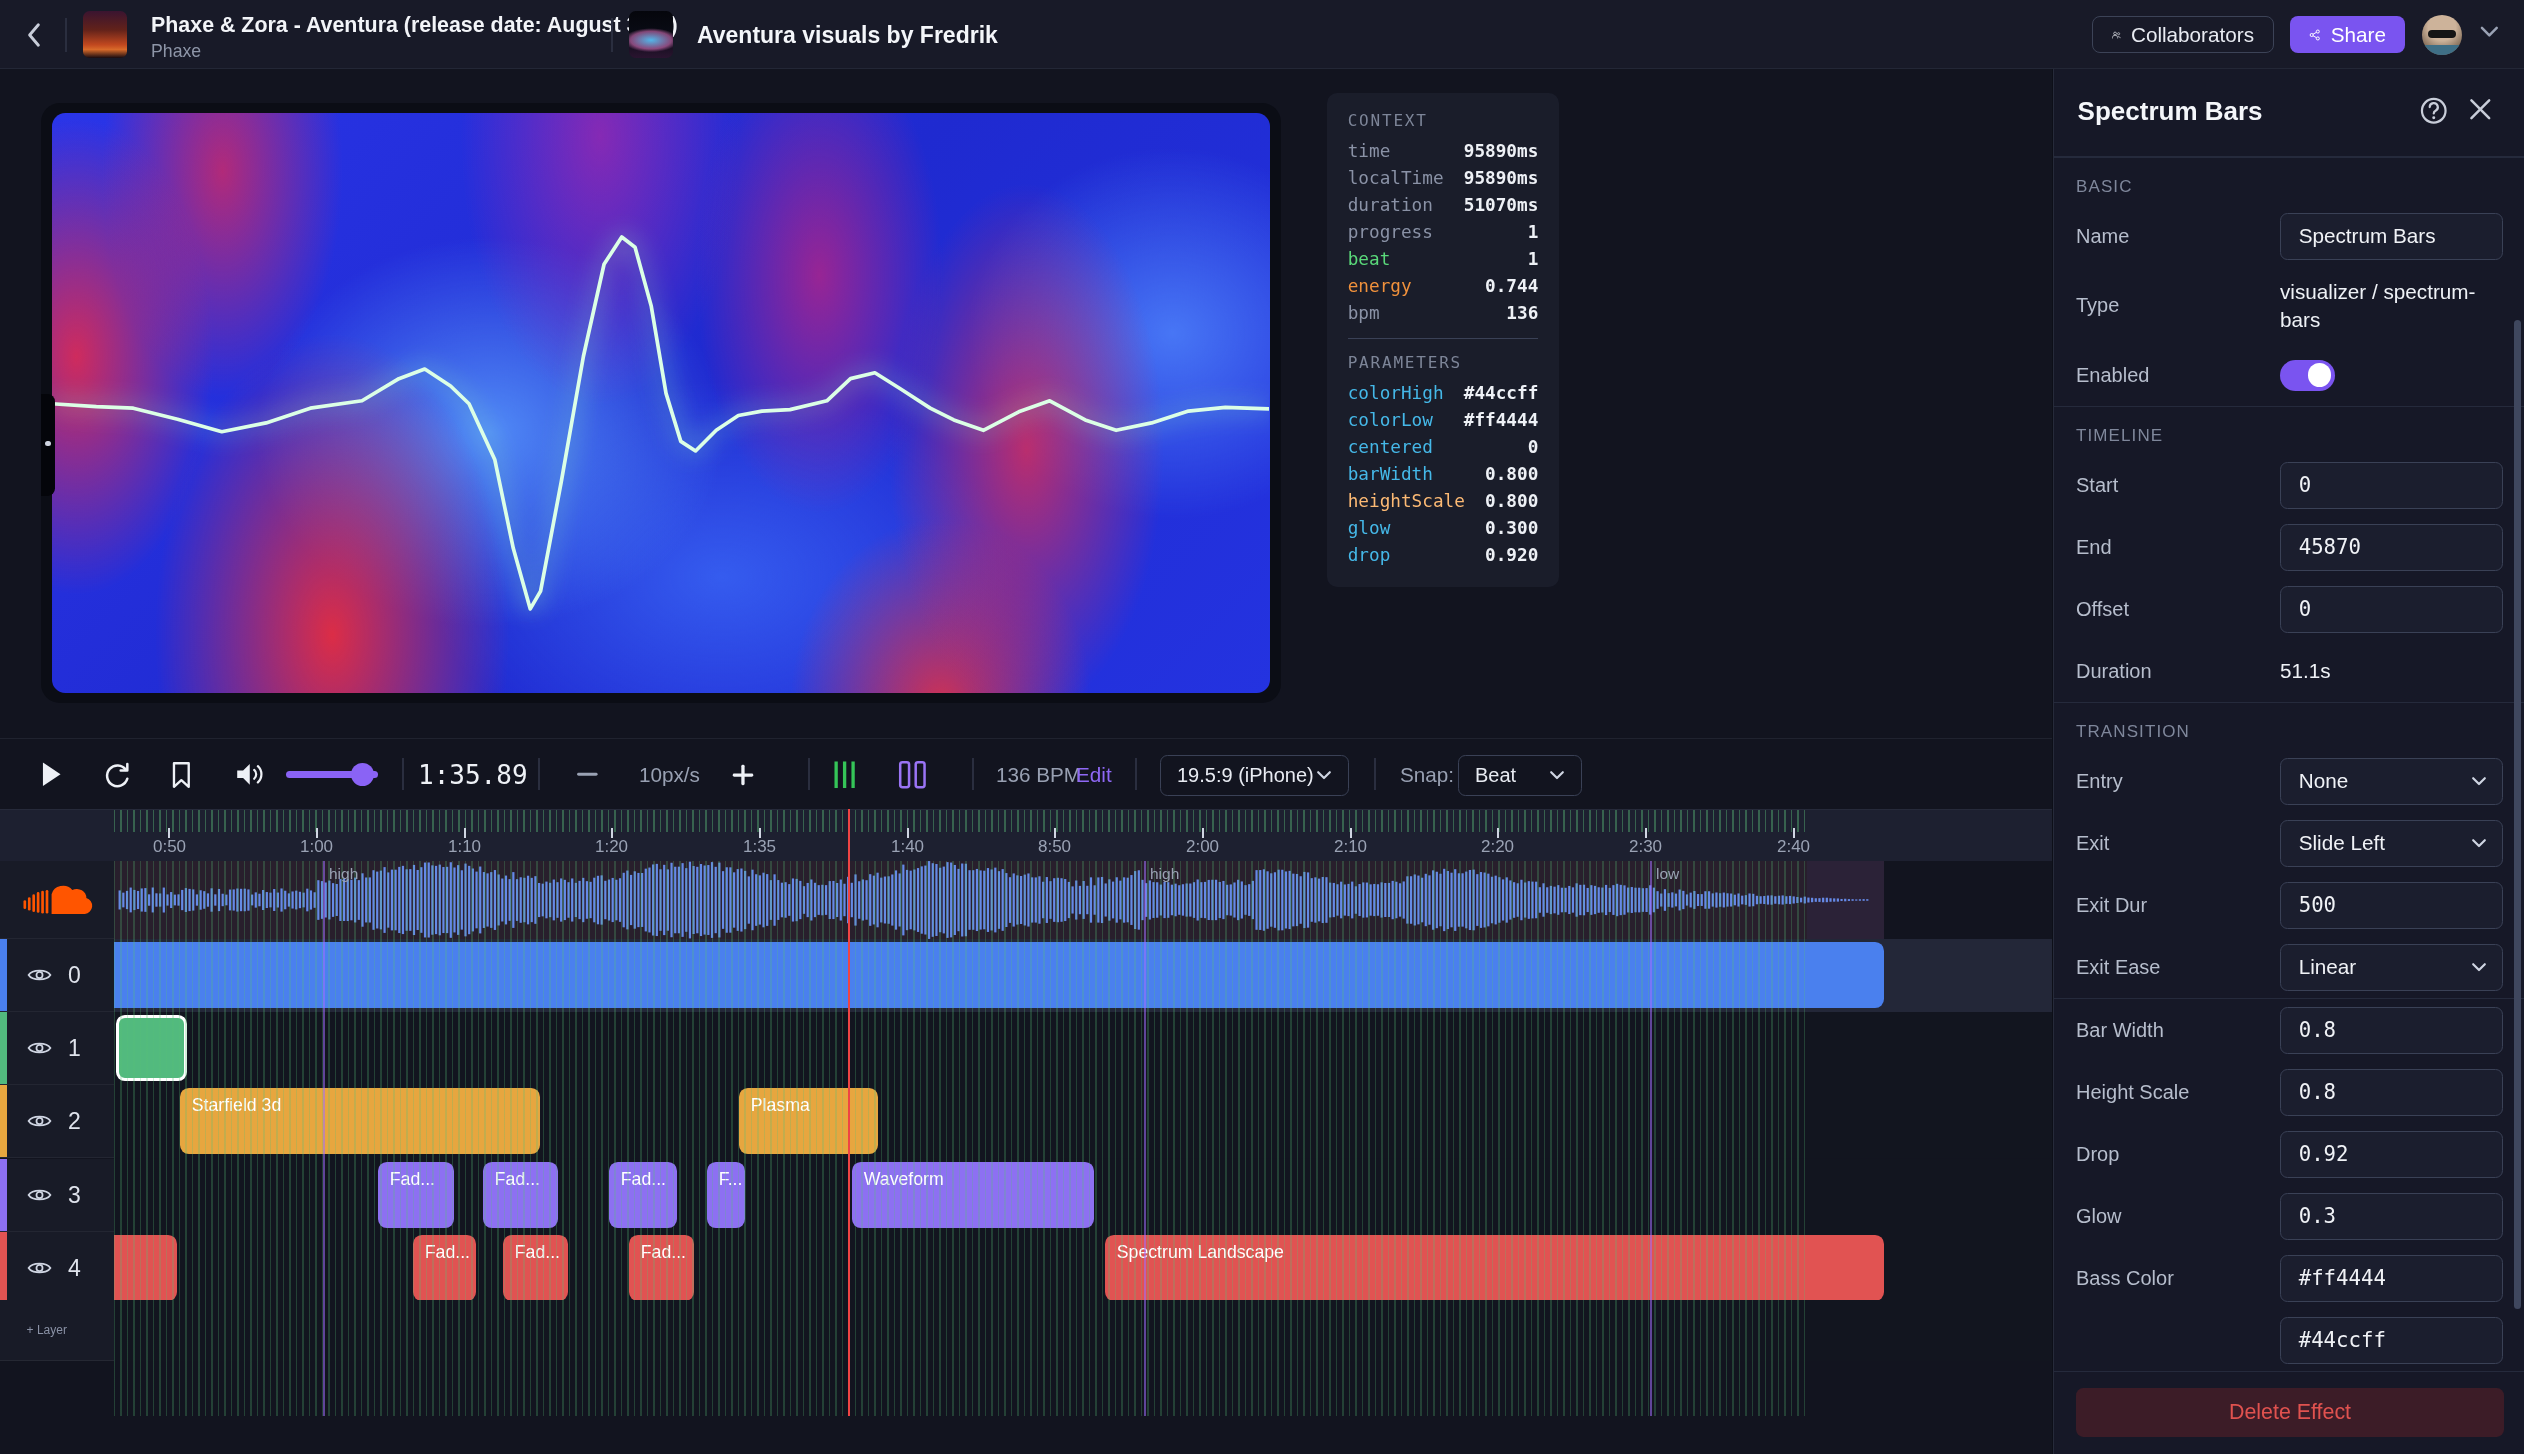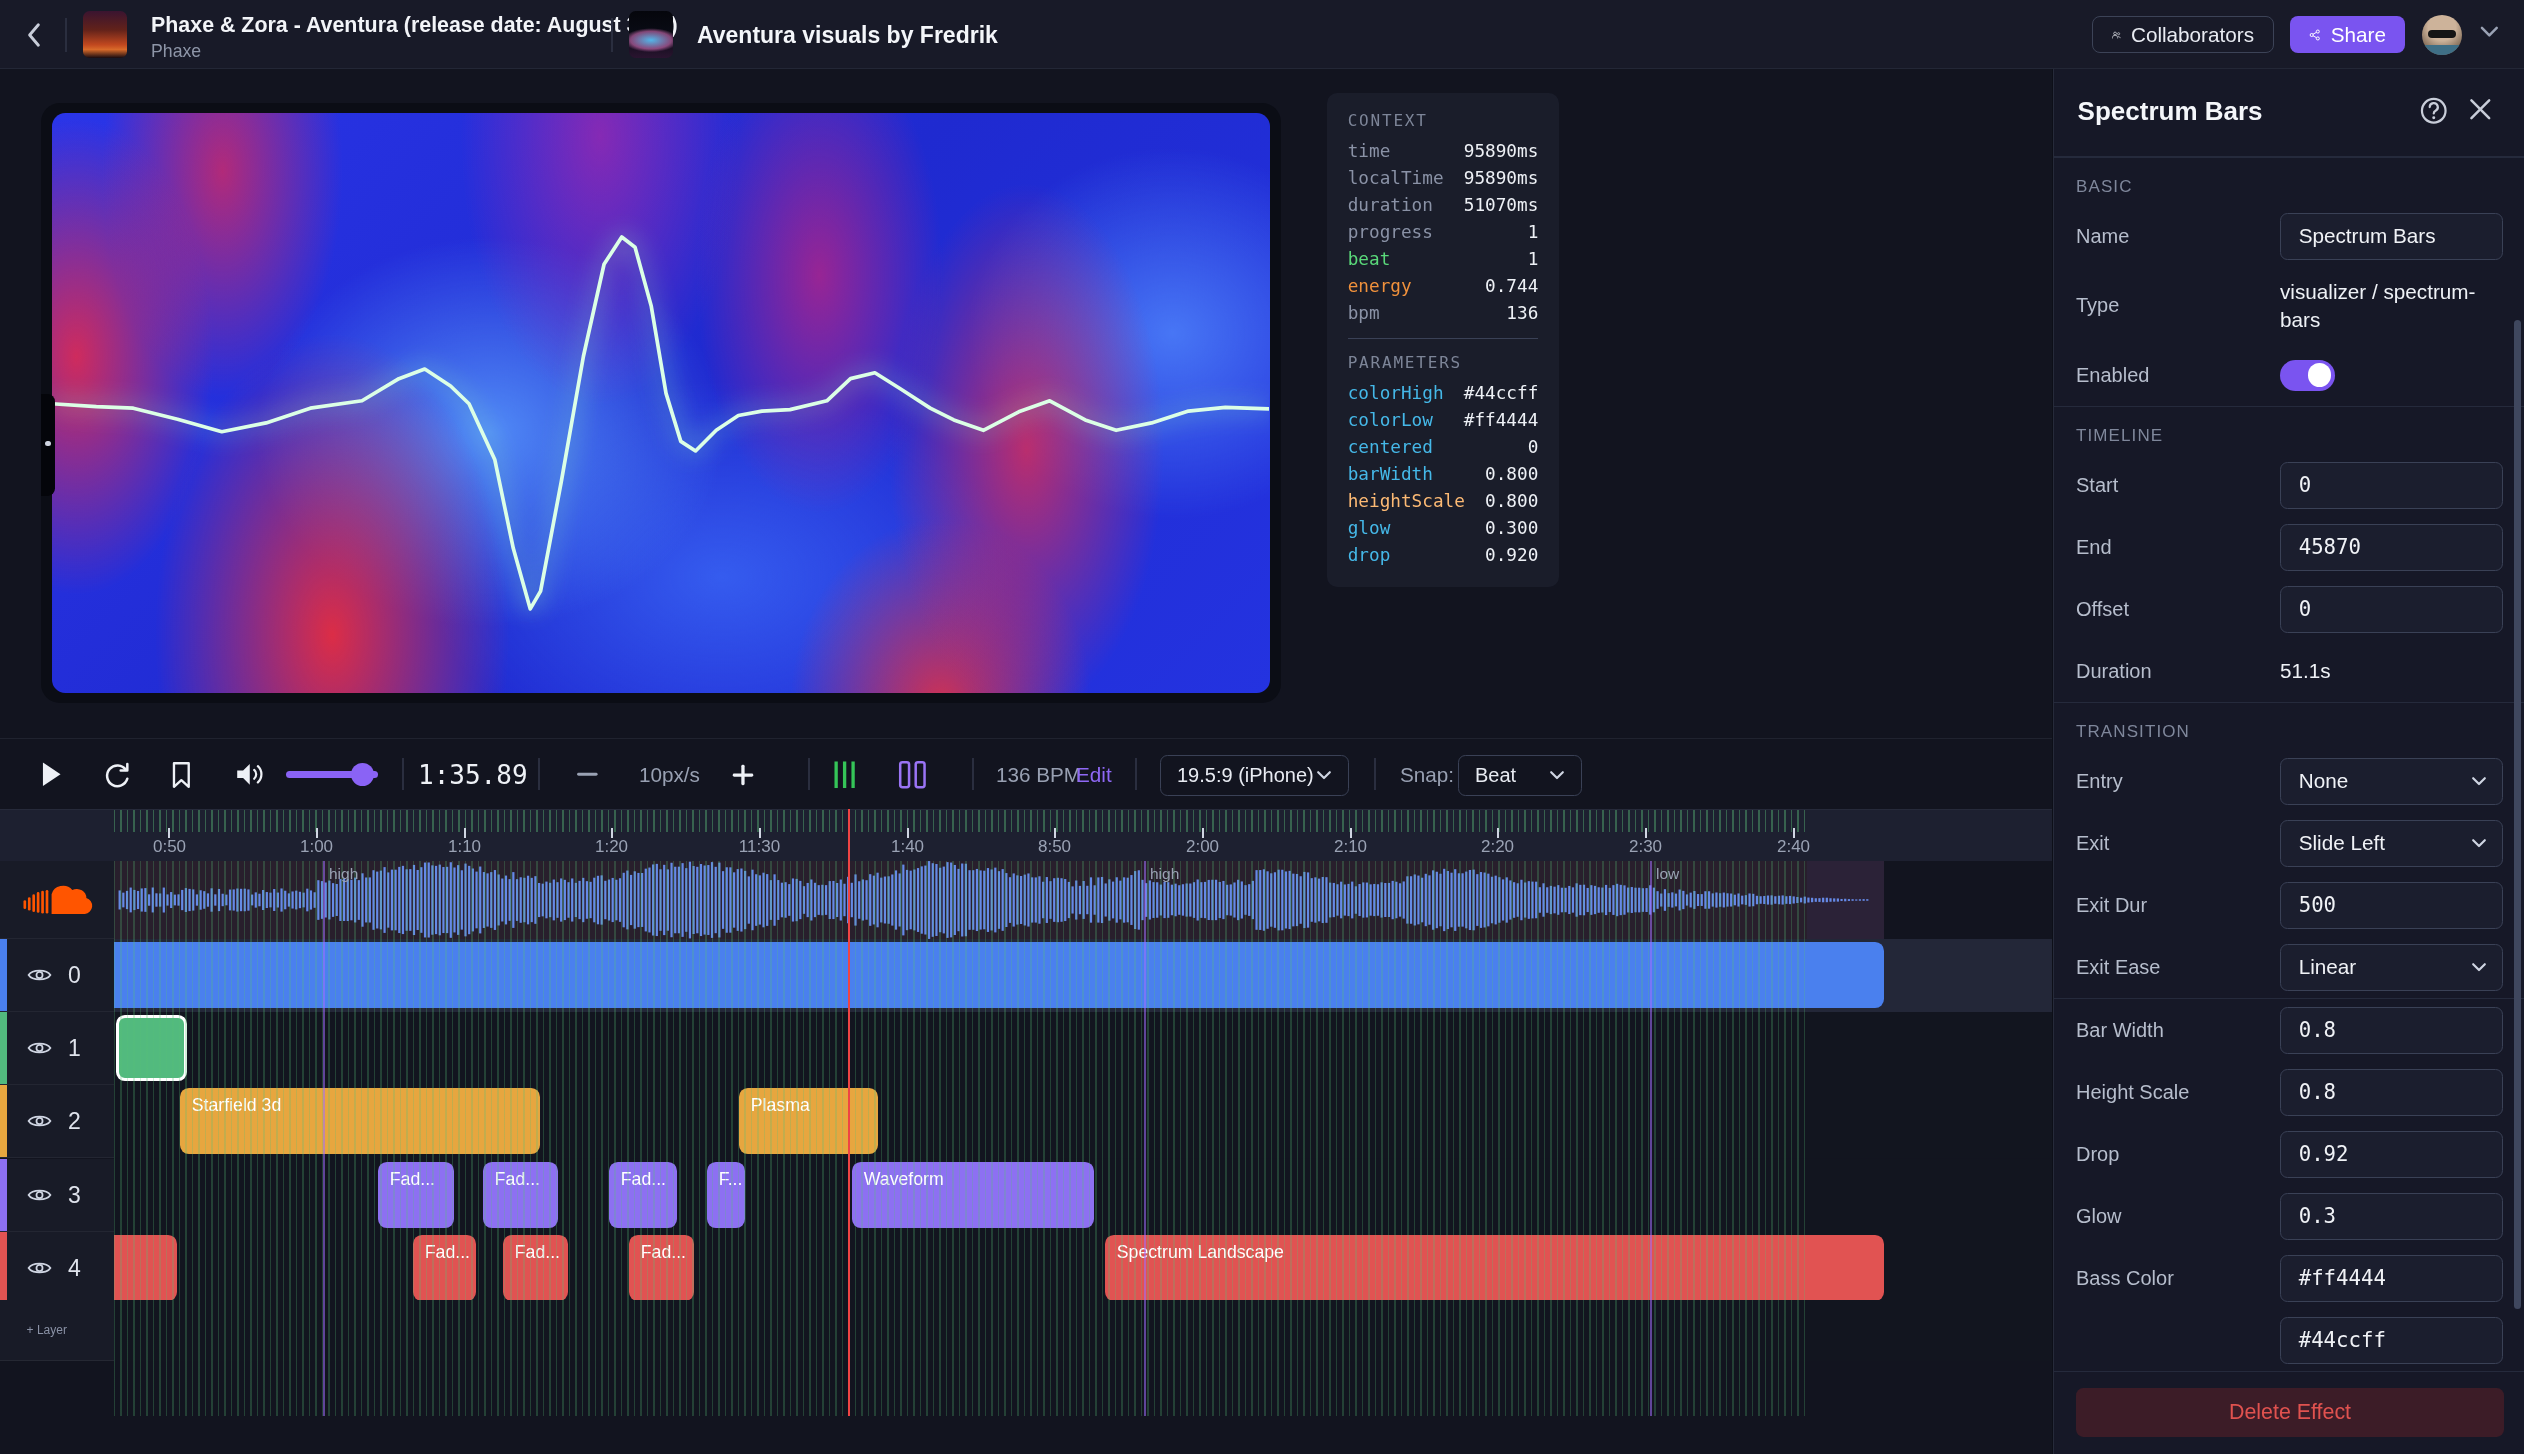--- a/index.html
+++ b/index.html
@@ -58,21 +58,21 @@
   #drawer-handle { position:absolute; left:0px; top:291px; width:14px; height:102px; background:#04050a;
     border-radius:0 7.4px 7.4px 0; cursor:pointer; }
   #drawer-handle:after { content:""; position:absolute; left:4.4px; top:47px; width:5.2px; height:5.2px; border-radius:50%; background:#cfd4e0; }
 
   
   #context-panel { position:absolute; left:1327px; top:24px; width:232px; padding:17.7px 20.7px 19px 20.7px;
     background:rgba(27,30,44,.94); border-radius:10.3px; font-size:17.7px; z-index:5; }
   .ctx-header { font-size:16px; letter-spacing:1.8px; color:#7d8598; margin-bottom:7.4px; }
   .ctx-row { display:flex; justify-content:space-between; height:27px; align-items:center; }
   .ctx-row .cl { color:#8a92a6; }
-  .ctx-row .cv { color:#eef1f6; }
+  .ctx-row .cv { color:#eef1f6;font-weight:bold; }
   #ctx-divider { height:1.5px; background:#3a4156; margin:11.8px 0 13.3px 0; }
 
   
   #controls { position:absolute; left:0; top:669px; width:2052px; height:71px; border-top:1.5px solid #20232f; }
   .ctl { position:absolute; top:0; height:71px; display:flex; align-items:center; color:#d3d8e4; }
   .cdiv { position:absolute; top:19px; width:1.5px; height:32px; background:#2a2e3f; }
   #vol-track { position:absolute; left:286px; top:32px; width:92px; height:6.6px; border-radius:3.7px; background:#8a63f5; cursor:pointer; }
   #vol-thumb { position:absolute; left:65px; top:-8px; width:23px; height:23px; border-radius:50%; background:#8a63f5; }
   #time-display { left:418px; font-size:26px; color:#eef1f6; }
   #zoom-level { left:639px; font-size:20.7px; color:#98a0b2; }
@@ -345,21 +345,21 @@
       <div id="ruler-labels">
           <div class="ruler-tick" style="left: 168px;"></div>
           <div class="ruler-label" style="left: 140px;">0:50</div>
           <div class="ruler-tick" style="left: 316px;"></div>
           <div class="ruler-label" style="left: 287px;">1:00</div>
           <div class="ruler-tick" style="left: 464px;"></div>
           <div class="ruler-label" style="left: 435px;">1:10</div>
           <div class="ruler-tick" style="left: 611px;"></div>
           <div class="ruler-label" style="left: 582px;">1:20</div>
           <div class="ruler-tick" style="left: 759px;"></div>
-          <div class="ruler-label" style="left: 730px;">11:30</div>
+          <div class="ruler-label" style="left: 730px;">1:35</div>
           <div class="ruler-tick" style="left: 907px;"></div>
           <div class="ruler-label" style="left: 878px;">1:40</div>
           <div class="ruler-tick" style="left: 1054px;"></div>
           <div class="ruler-label" style="left: 1025px;">8:50</div>
           <div class="ruler-tick" style="left: 1202px;"></div>
           <div class="ruler-label" style="left: 1173px;">2:00</div>
           <div class="ruler-tick" style="left: 1350px;"></div>
           <div class="ruler-label" style="left: 1321px;">2:10</div>
           <div class="ruler-tick" style="left: 1497px;"></div>
           <div class="ruler-label" style="left: 1468px;">2:20</div>

